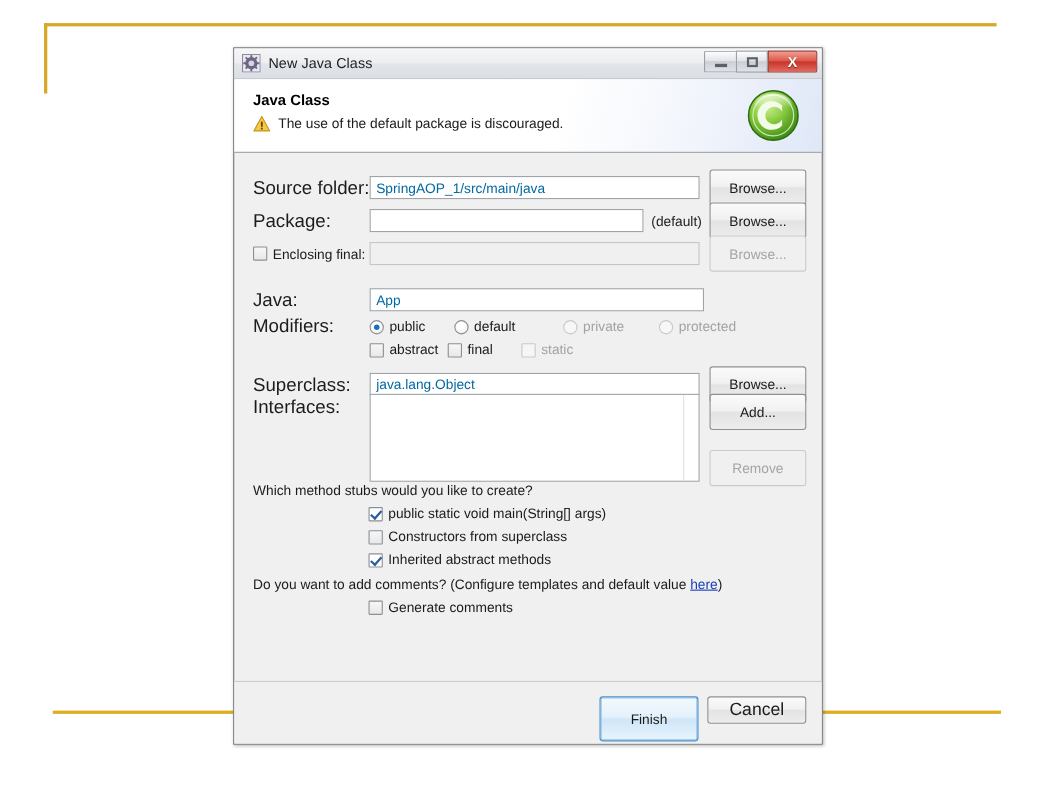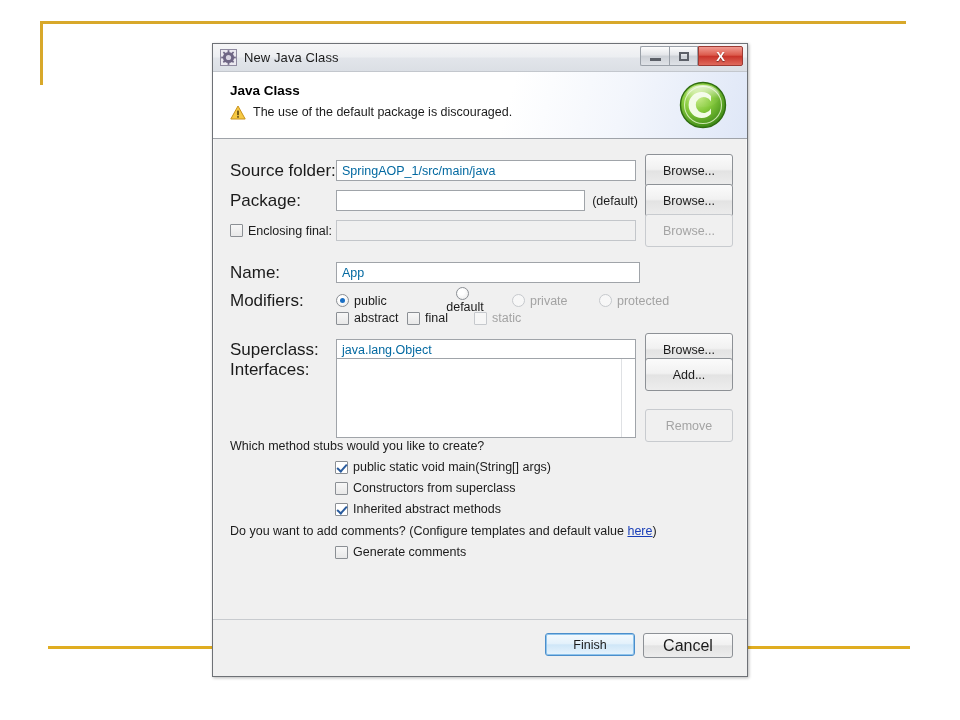--- a/index.html
+++ b/index.html
@@ -267,21 +267,21 @@
   .footer {
     position: absolute;
     left: 0; right: 0; bottom: 0;
     height: 56px;
     border-top: 1px solid #c8cbcf;
     background: #f0f0f0;
   }
   .btn-finish {
     position: absolute;
     left: 332px; top: 13px;
-    width: 90px; height: 23px;
+    width: 90px; height: 41px;
     border: 1px solid #4b8ecb;
     border-radius: 3px;
     background: linear-gradient(180deg, #f4fafe 0%, #e4f1fb 45%, #cfe6f8 52%, #e8f4fd 100%);
     box-shadow: 0 0 0 1px #8fc4ec inset;
     display: flex; align-items: center; justify-content: center;
     font-size: 12.5px; color: #1b1b1b;
     box-sizing: border-box;
   }
   .btn-cancel {
     position: absolute;
@@ -388,31 +388,31 @@
     <div class="row" style="top:75px;">
       <span class="opt" style="width:106px;">
         <span class="cb"></span>
         <span class="ctl-label">Enclosing final:</span>
       </span>
       <span class="tfield disabled" style="width:304px;margin-left:1px;"></span>
       <span class="btn disabled" style="margin-left:9px;width:88px;">Browse...</span>
     </div>
 
     <div class="row" style="top:123px;">
-      <span class="lbl">Name:</span>
+      <span class="lbl">Java:</span>
       <span class="tfield" style="width:304px;">App</span>
     </div>
 
     <div class="row" style="top:148px;">
       <span class="lbl">Modifiers:</span>
       <span class="opt" style="width:77px;">
         <span class="rb checked"></span>
         <span class="ctl-label">public</span>
       </span>
-      <span class="opt" style="width:99px;flex-direction:column;">
+      <span class="opt" style="width:99px;">
         <span class="rb"></span>
         <span class="ctl-label">default</span>
       </span>
       <span class="opt" style="width:87px;">
         <span class="rb disabled"></span>
         <span class="ctl-label dim">private</span>
       </span>
       <span class="opt">
         <span class="rb disabled"></span>
         <span class="ctl-label dim">protected</span>

